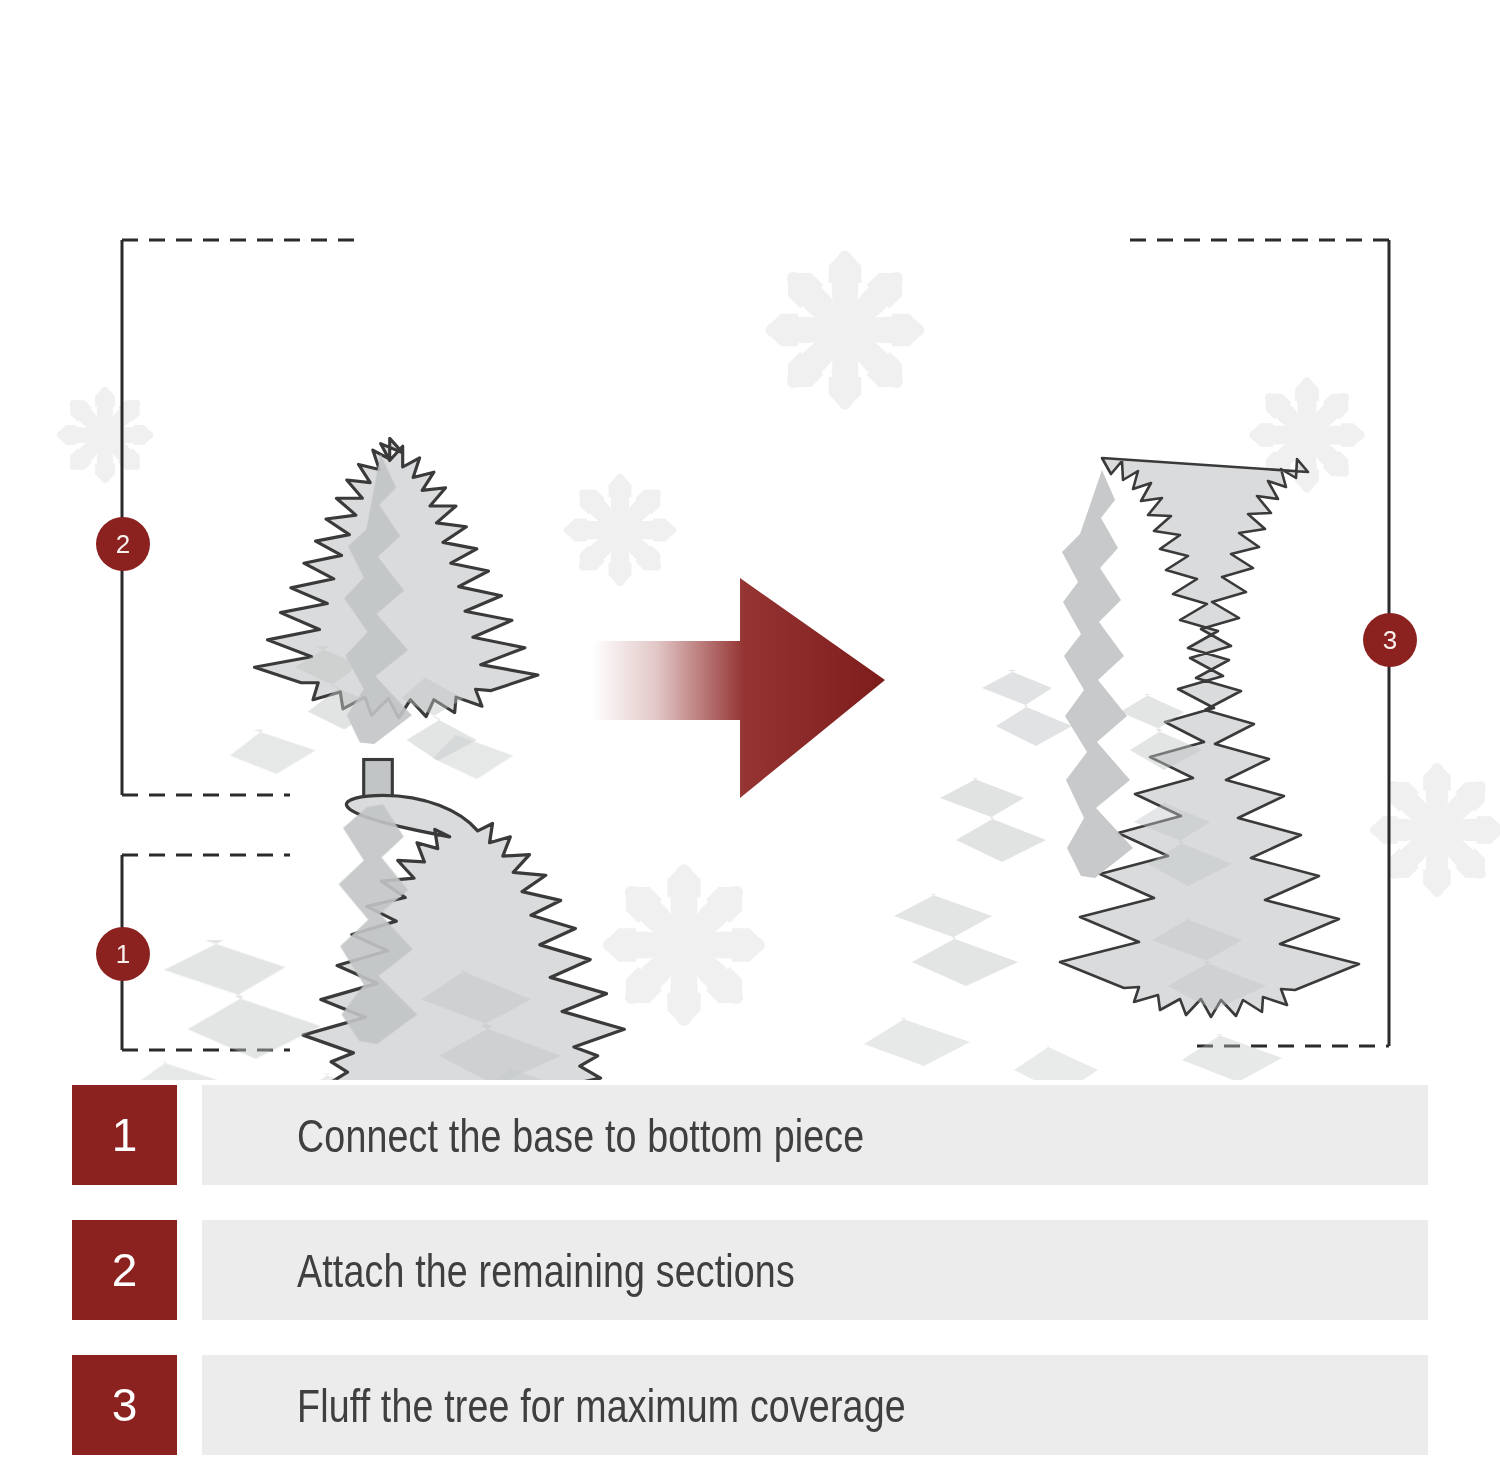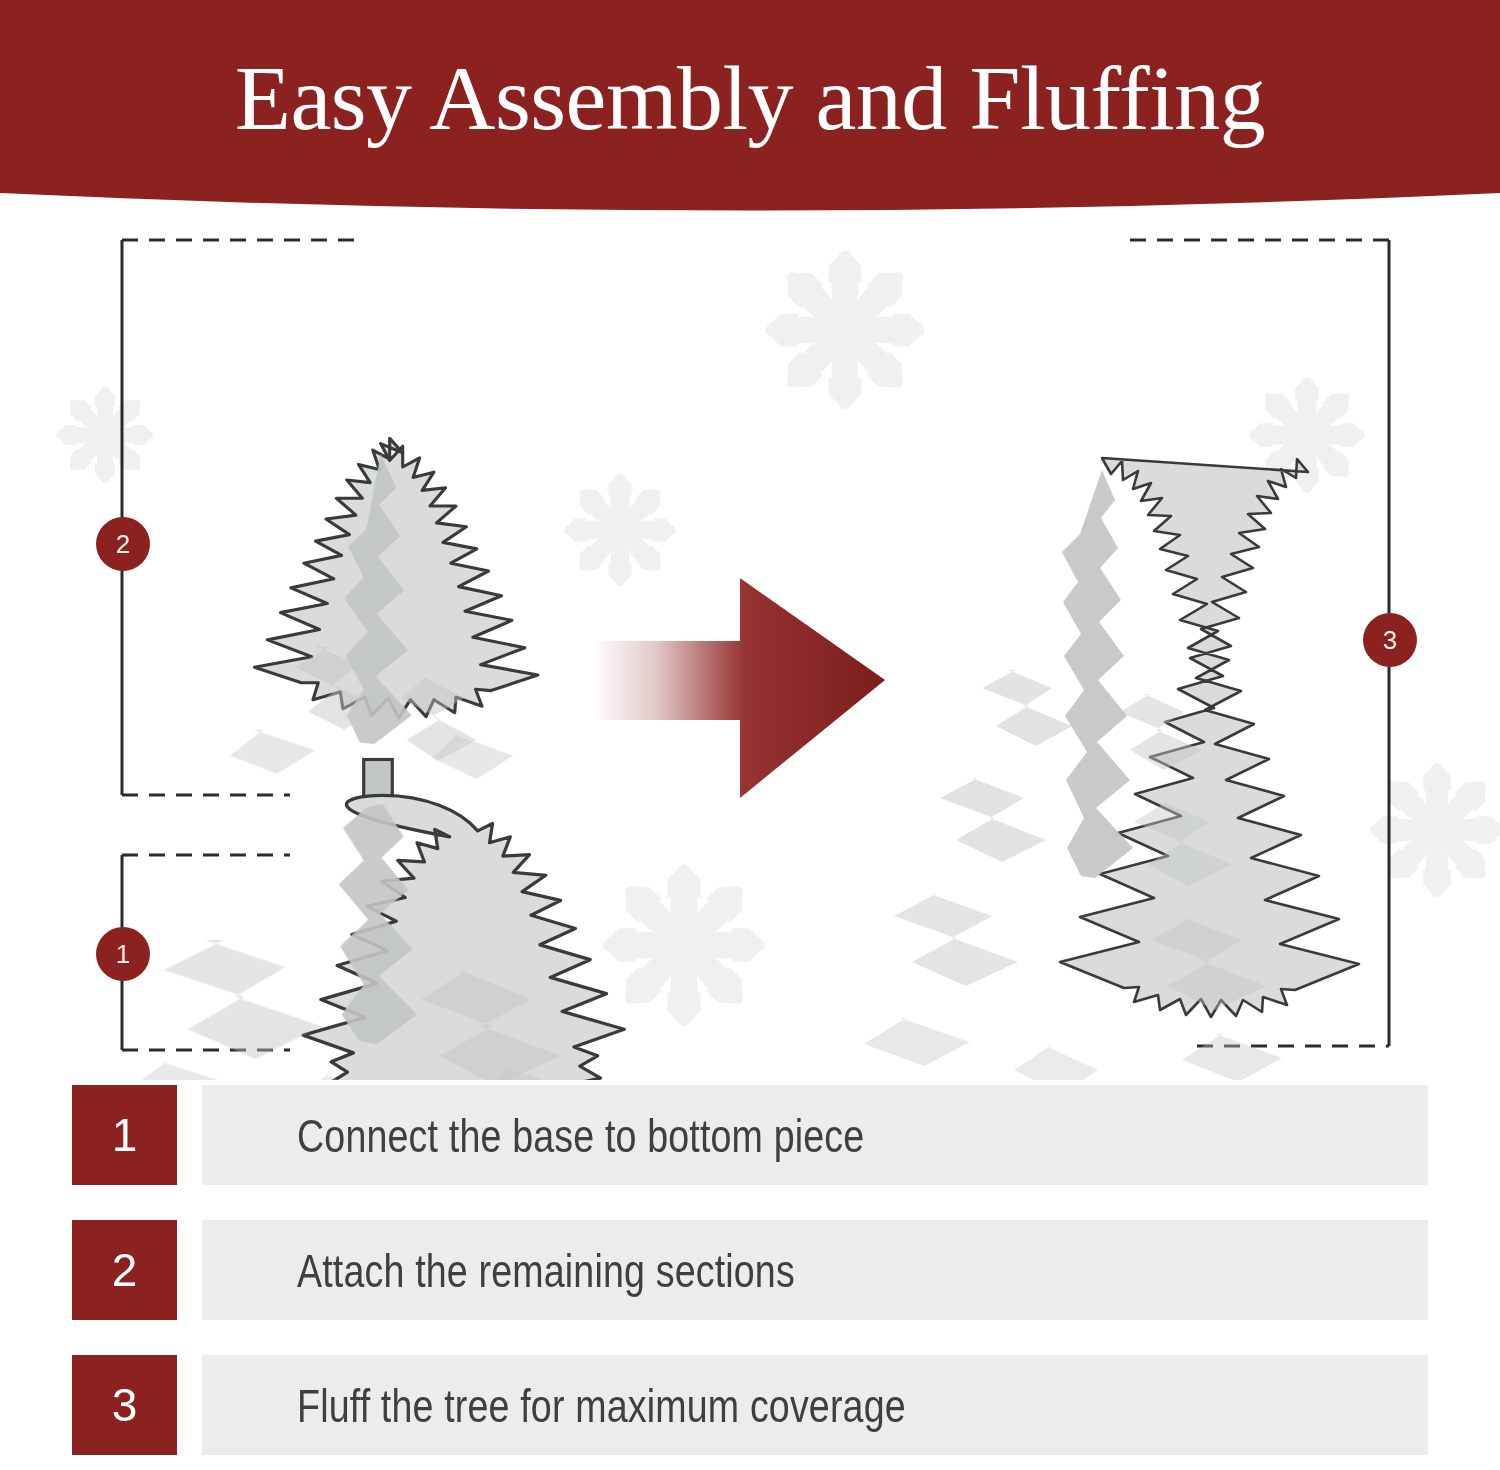--- a/index.html
+++ b/index.html
@@ -86,26 +86,20 @@
     transform-origin:left center;
     white-space:nowrap;
   }
   .steps-inner{padding:0 72px 0 72px;}
 </style>
 </head>
 <body>
 
 <div id="page">
 
-  <div class="banner">
-    <svg class="banner-svg" width="1500" height="225" viewBox="0 0 1500 225">
-      <path d="M0,0 L1500,0 L1500,193 Q750,228 0,193 Z" fill="#8b2220"></path>
-    </svg>
-    <div class="banner-title">Easy Assembly and Fluffing</div>
-  </div>
 
   <div class="diagram">
     <svg class="diagram-svg" width="1500" height="870" viewBox="0 0 1500 870">
 
       <defs>
 
         <linearGradient id="arrowGrad" x1="0" y1="0" x2="1" y2="0">
           <stop offset="0%" stop-color="#8b2220" stop-opacity="0"></stop>
           <stop offset="22%" stop-color="#8b2220" stop-opacity="0.25"></stop>
           <stop offset="52%" stop-color="#8b2220" stop-opacity="0.92"></stop>

